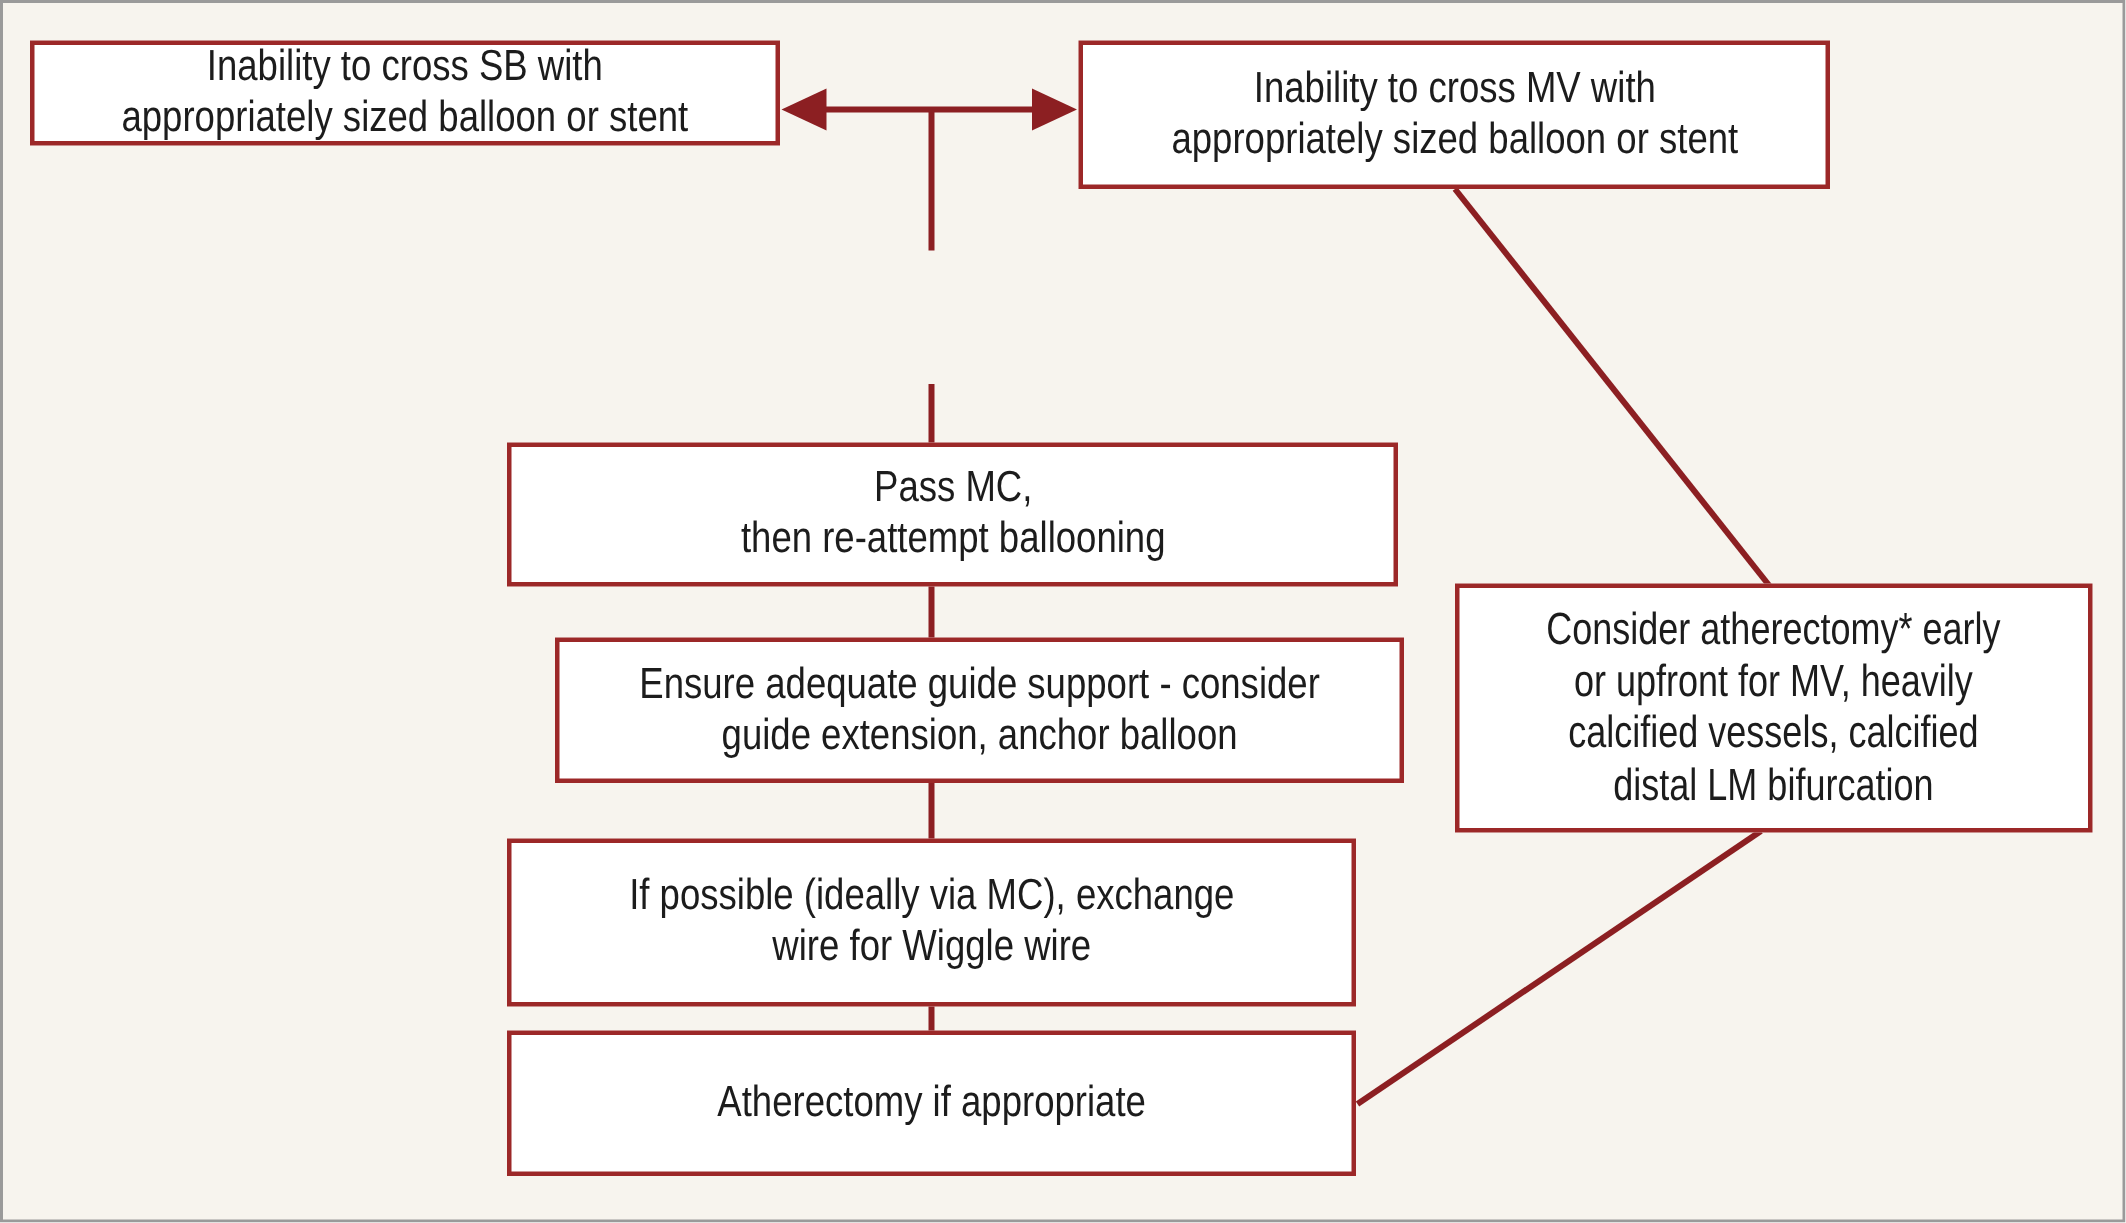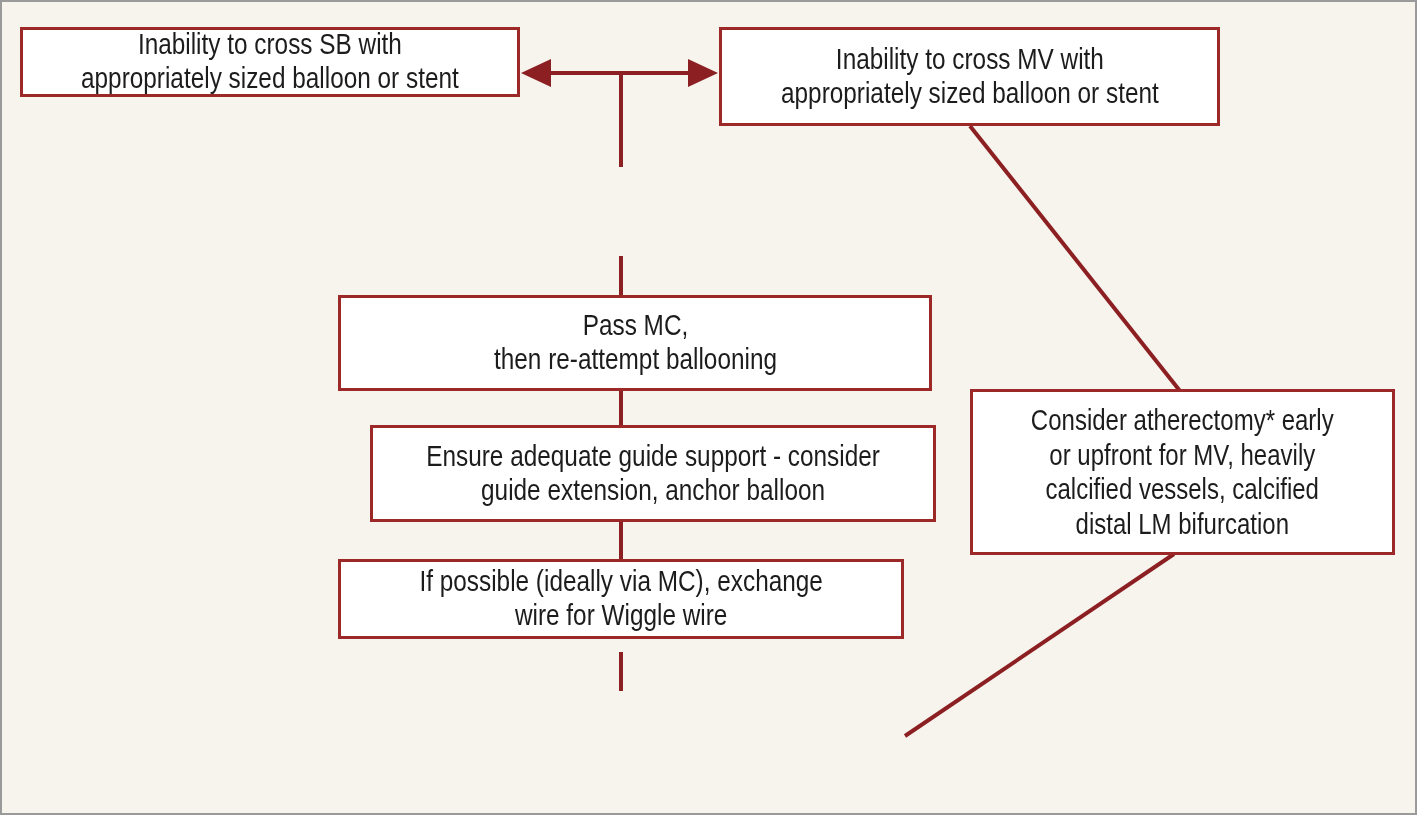--- a/index.html
+++ b/index.html
@@ -26,21 +26,21 @@
   }
   .txt { display:inline-block; white-space:pre-line; transform:scaleX(0.84); }
   .box.bold { font-weight:normal; font-size:30px; line-height:1.15; }
   .box.bold .txt { transform:scaleX(0.80); }
 
   #box-sb       { left:18px;  top:25px;  width:500px; height:70px; }
   #box-mv       { left:717px; top:25px;  width:501px; height:99px; }
   #box-lower    { left:336px; top:160px; width:566px; height:97px; }
   #box-pass     { left:336px; top:293px; width:594px; height:96px; }
   #box-ensure   { left:336px; top:423px; width:566px; height:97px;margin-left:32px; }
-  #box-wiggle   { left:336px; top:557px; width:566px; height:80px;text-align:center; }
+  #box-wiggle   { left:336px; top:557px; width:566px; height:112px;text-align:center; }
   #box-ather    { left:336px; top:685px; width:566px; height:97px; }
   #box-consider { left:968px; top:387px; width:425px; height:166px; }
 </style>
 </head>
 <body>
 
 <div class="canvas">
 
   <svg class="overlay" width="1417" height="815" viewBox="0 0 1417 815">
 
@@ -79,20 +79,23 @@
   <div class="box" id="box-ensure">
     <span class="txt">Ensure adequate guide support - consider
 guide extension, anchor balloon</span>
   </div>
 
   <div class="box" id="box-wiggle">
     <span class="txt">If possible (ideally via MC), exchange
 wire for Wiggle wire</span>
   </div>
 
+  <div class="box" id="box-ather">
+    <span class="txt">Atherectomy if appropriate</span>
+  </div>
 
   <div class="box bold" id="box-consider">
     <span class="txt">Consider atherectomy* early
 or upfront for MV, heavily
 calcified vessels, calcified
 distal LM bifurcation</span>
   </div>
 
 </div>
 

